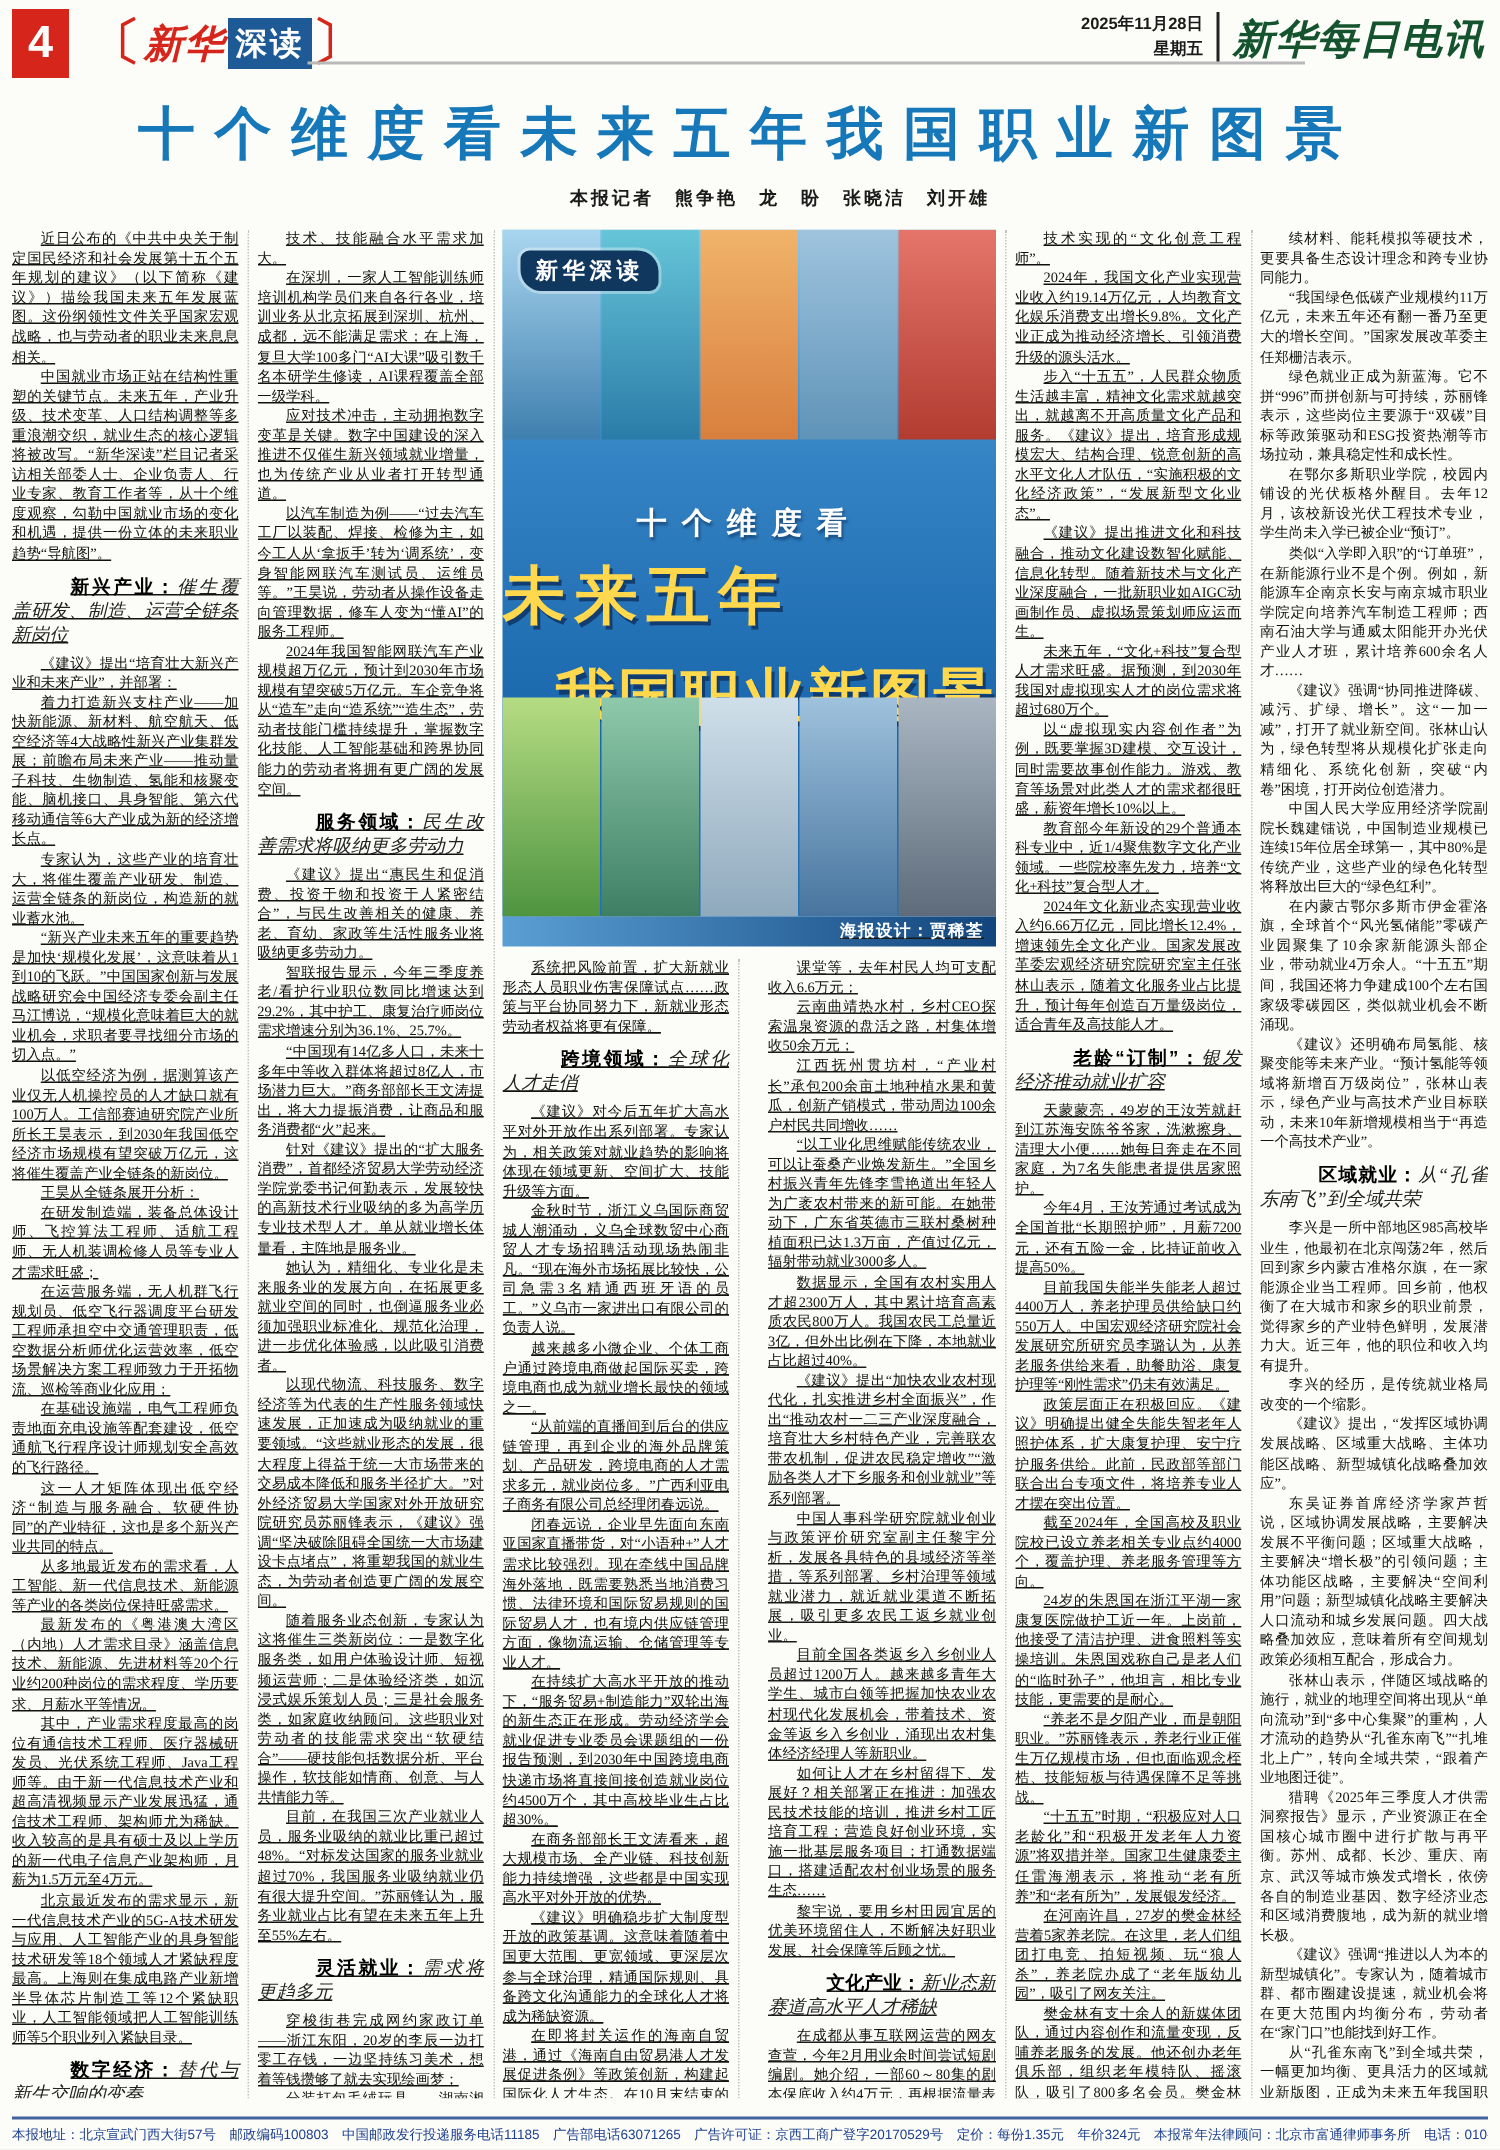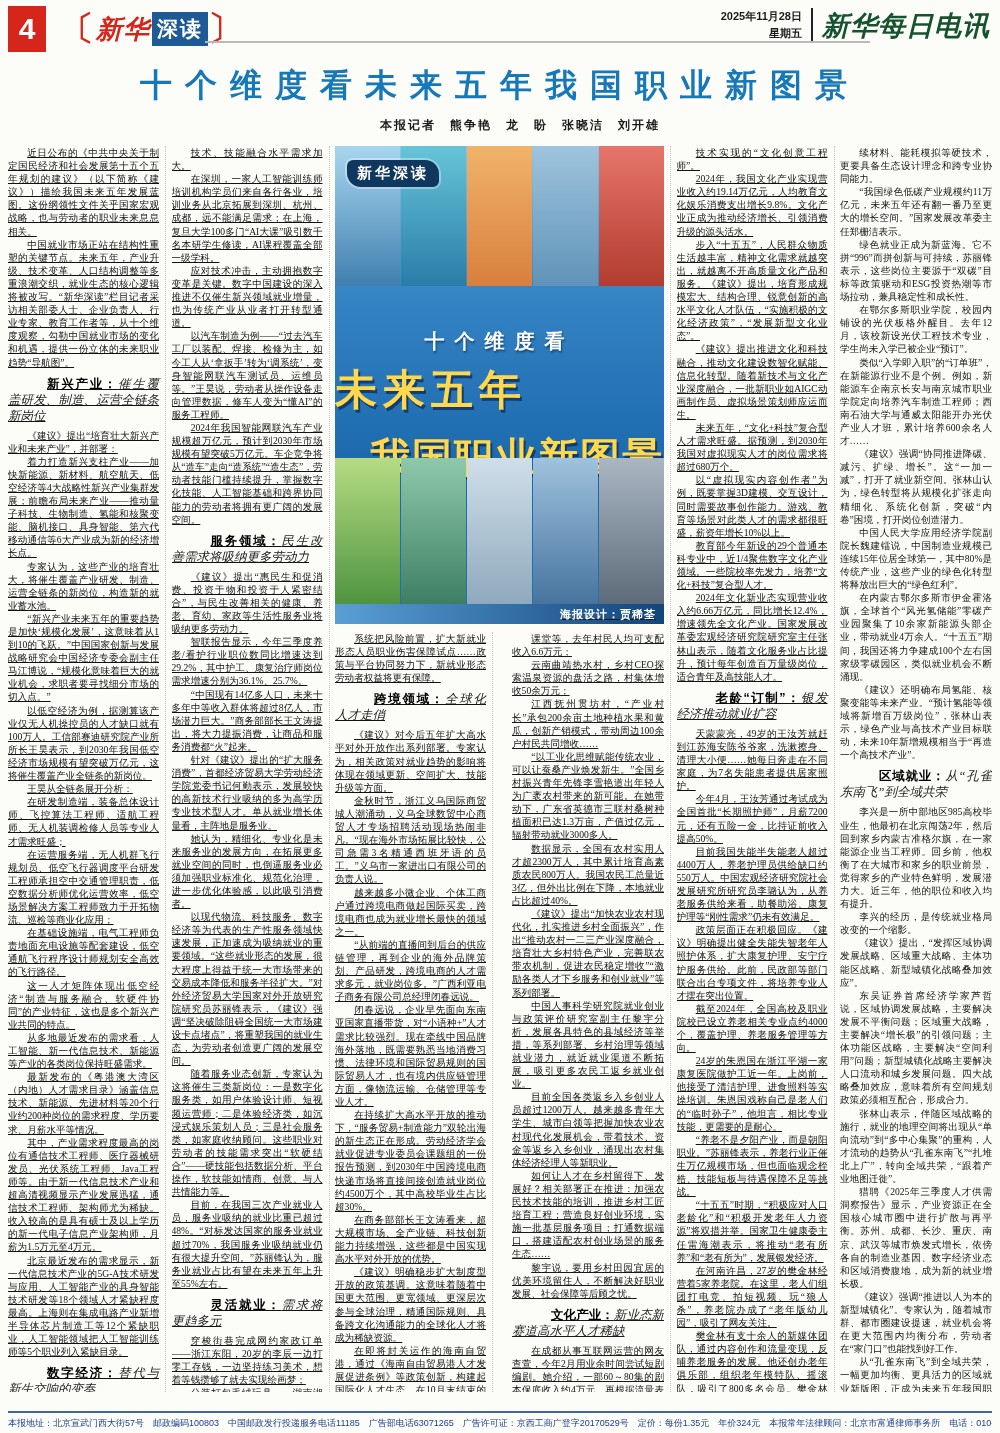--- a/index.html
+++ b/index.html
@@ -19,21 +19,21 @@
   .logo { position:absolute; left:60px; top:10px; display:flex; align-items:center; height:38px; }
   .logo .bracket { color:#d6251b; font:bold 34px "Liberation Serif",serif; line-height:38px; }
   .logo .xinhua { color:#d6251b; font:italic bold 26px "Liberation Serif",serif; margin:0 2px; letter-spacing:1px; }
   .logo .shendu { background:#1d5a96; color:#fff; font:bold 21px "Liberation Sans",sans-serif; padding:3px 5px; letter-spacing:2px; }
   .header-rule { position:absolute; left:205px; top:41px; width:665px; height:2px; background:#b9b9b9; }
   .header-right { position:absolute; right:10px; top:8px; display:flex; align-items:flex-start; }
   .dateblock { text-align:right; font:bold 11px/1.5 "Liberation Sans",sans-serif; padding-right:9px; border-right:2px solid #222; margin-right:9px; }
   .masthead { color:#14532d; font:italic bold 27px "Liberation Serif",serif; letter-spacing:1px; }
   
   .headline {
-    text-align:center; color:#1678b8; font-weight:bold; font-size:32px; letter-spacing:13px;
+    text-align:center; color:#1678b8; font-weight:bold; font-size:38px; letter-spacing:13px;
     margin-top:8px; font-family:Liberation Serif, serif; white-space:nowrap;
   }
   .byline { text-align:center; font:bold 12px "Liberation Serif",serif; letter-spacing:2px; margin-top:9px;padding-left:40px; }
   
   .body-row {
     display:flex; justify-content:space-between; align-items:stretch;
     margin:12px 8px 0 8px; height:1246px; overflow:hidden;
   }
   .col {
     width:152px; flex:none; font-size:9.6px; line-height:13.1px; text-align:justify;

